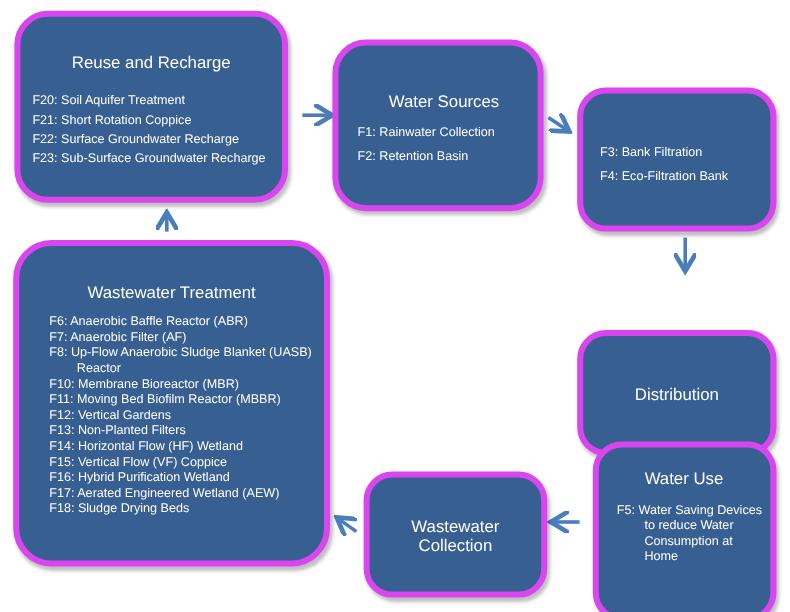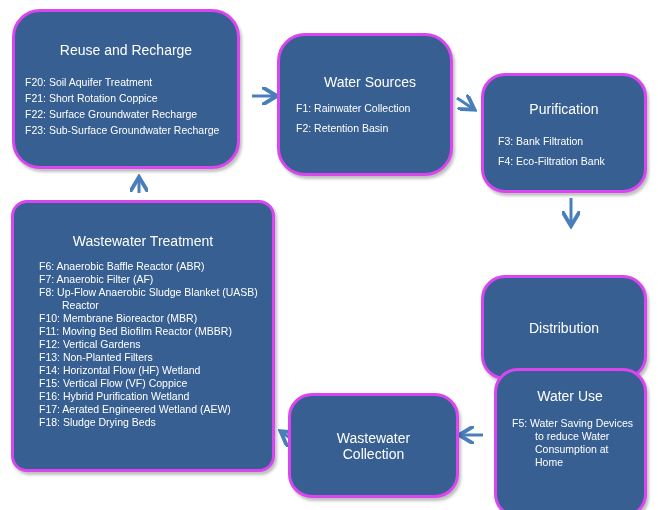--- a/index.html
+++ b/index.html
@@ -2,21 +2,21 @@
 <html><head>
 <meta charset="utf-8">
 <style>
   html, body { margin: 0; padding: 0; background: #ffffff; }
   body { width: 658px; height: 510px; position: relative; overflow: hidden;
          font-family: "Liberation Sans", sans-serif; }
   .box {
     position: absolute; background: #375f91; color: #ffffff;
     box-sizing: border-box;
     box-shadow: 2px 3px 3px rgba(0,0,0,0.25);
-    border: 3px solid #d946ef;
+    border: 5px solid #d946ef;
   }
   .title { text-align: center; font-size: 14px; line-height: 16px; }
   .items { font-size: 10.5px; line-height: 13px; }
   .item { white-space: nowrap; }
   .hang { padding-left: 23px; text-indent: -23px; white-space: normal; }
   svg.arrows { position: absolute; left: 0; top: 0; }
 </style>
 </head>
 <body>
 
@@ -47,44 +47,43 @@
 
 <div class="box" style="left:277px; top:33px; width:176px; height:143px; border-radius:28px; padding:38px 0 0 16px;">
   <div class="title" style="padding-right:6px;">Water Sources</div>
   <div class="items" style="margin-top:8px; line-height:20px;">
     <div class="item">F1: Rainwater Collection</div>
     <div class="item">F2: Retention Basin</div>
   </div>
 </div>
 
 <div class="box" style="left:481px; top:73px; width:166px; height:120px; border-radius:24px; padding:25px 0 0 14px;">
-  <div class="title" style="padding-right:14px;">Purification</div>
   <div class="items" style="margin-top:14px; line-height:20px;">
     <div class="item">F3: Bank Filtration</div>
     <div class="item">F4: Eco-Filtration Bank</div>
   </div>
 </div>
 
 <div class="box" style="left:481px; top:235px; width:166px; height:105px; border-radius:24px; display:flex; align-items:center; justify-content:center;margin-top:40px;">
   <div class="title">Distribution</div>
 </div>
 
 <div class="box" style="left:494px; top:368px; width:153px; height:150px; border-radius:24px; padding:17px 8px 0 15px;">
   <div class="title" style="padding-right:8px;">Water Use</div>
   <div class="items" style="margin-top:13px; line-height:13px;">
     <div class="item hang" style="width:100px;">F5: Water Saving Devices to reduce Water Consumption at Home</div>
   </div>
 </div>
 
-<div class="box" style="left:288px; top:393px; width:171px; height:105px; border-radius:24px; display:flex; flex-direction:column; align-items:center; justify-content:center;">
+<div class="box" style="left:303px; top:393px; width:153px; height:105px; border-radius:24px; display:flex; flex-direction:column; align-items:center; justify-content:center;">
   <div class="title">Wastewater</div>
   <div class="title">Collection</div>
 </div>
 
-<div class="box" style="left:11px; top:200px; width:264px; height:272px; border-radius:16px; padding:30px 0 0 25px;">
+<div class="box" style="left:11px; top:200px; width:264px; height:272px; border-radius:32px; padding:30px 0 0 25px;">
   <div class="title" style="padding-right:25px;">Wastewater Treatment</div>
   <div class="items" style="margin-top:11px; line-height:13px;">
     <div class="item">F6: Anaerobic Baffle Reactor (ABR)</div>
     <div class="item">F7: Anaerobic Filter (AF)</div>
     <div class="item hang" style="width:225px;">F8: Up-Flow Anaerobic Sludge Blanket (UASB) Reactor</div>
     <div class="item">F10: Membrane Bioreactor (MBR)</div>
     <div class="item">F11: Moving Bed Biofilm Reactor (MBBR)</div>
     <div class="item">F12: Vertical Gardens</div>
     <div class="item">F13: Non-Planted Filters</div>
     <div class="item">F14: Horizontal Flow (HF) Wetland</div>

